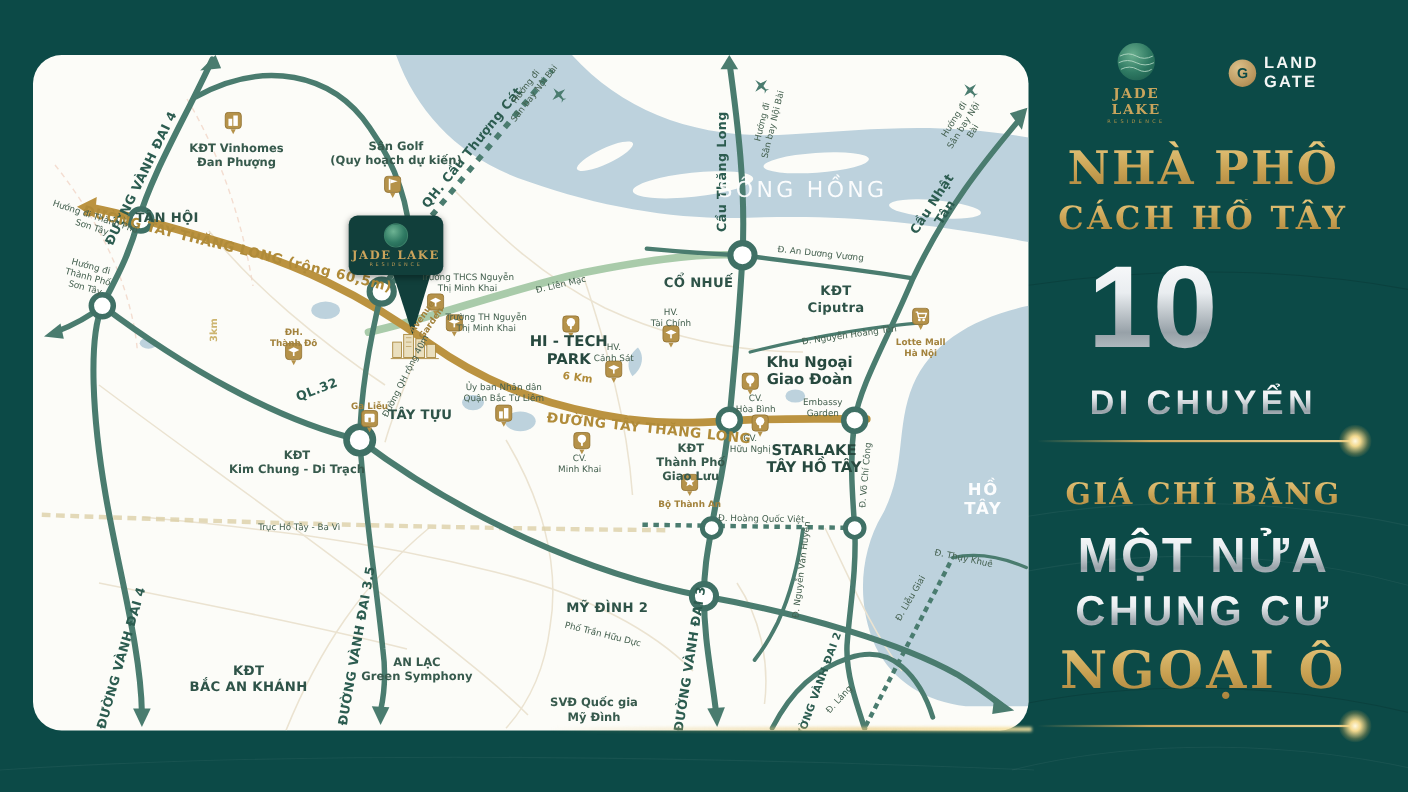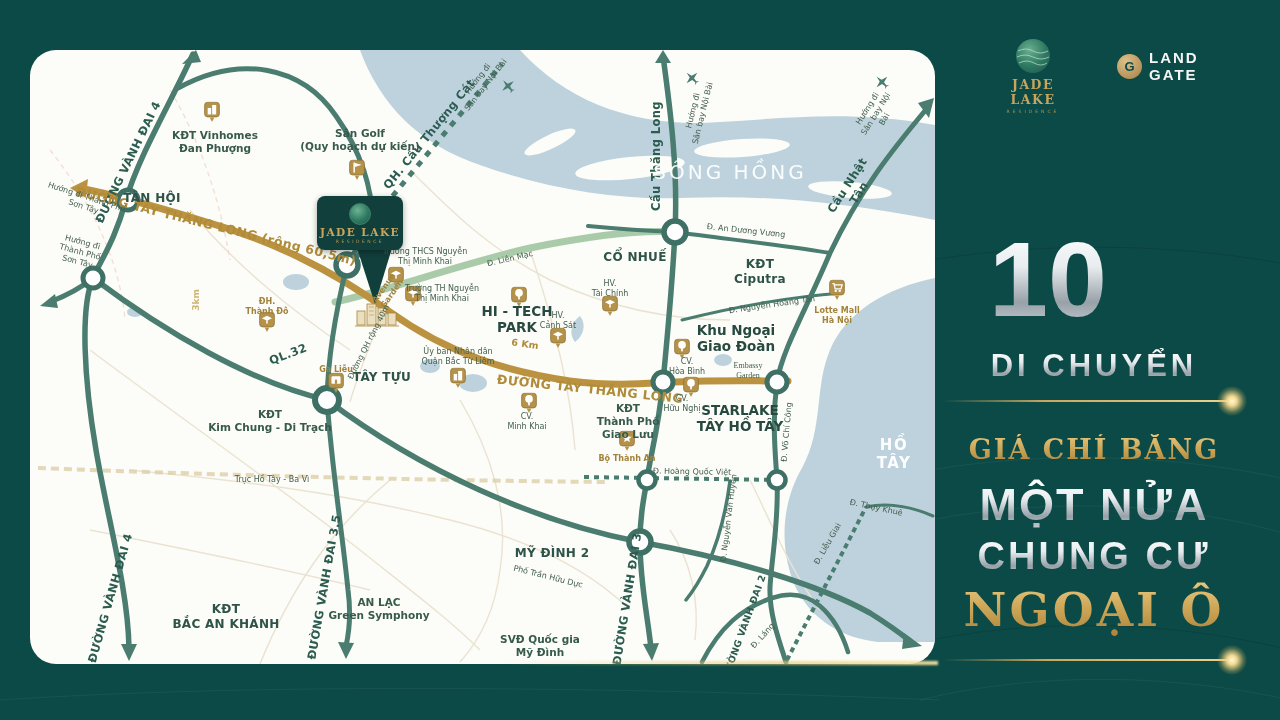--- a/index.html
+++ b/index.html
@@ -240,21 +240,21 @@
     <div class="mlabel l-tiny" style="left: 412px; top: 244px; transform: translate(-50%, -50%) rotate(0deg);">Trường TH Nguyễn
 Thị Minh Khai</div>
     <div class="mlabel l-tiny" style="left: 428px; top: 307px; transform: translate(-50%, -50%) rotate(0deg);">Ủy ban Nhân dân
 Quận Bắc Từ Liêm</div>
     <div class="mlabel l-tiny" style="left: 497px; top: 372px; transform: translate(-50%, -50%) rotate(0deg);">CV.
 Minh Khai</div>
     <div class="mlabel l-tiny" style="left: 657px; top: 317px; transform: translate(-50%, -50%) rotate(0deg);">CV.
 Hòa Bình</div>
     <div class="mlabel l-tiny" style="left: 652px; top: 354px; transform: translate(-50%, -50%) rotate(0deg);">CV.
 Hữu Nghị</div>
-    <div class="mlabel l-tiny" style="left: 718px; top: 321px; transform: translate(-50%, -50%) rotate(0deg); font-family: Liberation Serif, serif;">Embassy
+    <div class="mlabel l-tiny" style="left: 718px; top: 321px; transform: translate(-50%, -50%) rotate(0deg);">Embassy
 Garden</div>
     <div class="mlabel l-tiny" style="left: 528px; top: 271px; transform: translate(-50%, -50%) rotate(0deg);">HV.
 Cảnh Sát</div>
     <div class="mlabel l-tiny" style="left: 580px; top: 239px; transform: translate(-50%, -50%) rotate(0deg);">HV.
 Tài Chính</div>
     <div class="mlabel l-tiny-g" style="left: 597px; top: 409px; transform: translate(-50%, -50%) rotate(0deg);">Bộ Thành An</div>
     <div class="mlabel l-tiny-g" style="left: 807px; top: 266px; transform: translate(-50%, -50%) rotate(0deg);">Lotte Mall
 Hà Nội</div>
     <div class="mlabel l-tiny-g" style="left: 306px; top: 320px; transform: translate(-50%, -50%) rotate(0deg);">Ga Liễu</div>
     <div class="mlabel l-tiny-g" style="left: 237px; top: 257px; transform: translate(-50%, -50%) rotate(0deg);">ĐH.
@@ -423,20 +423,22 @@
   </div>
 
   <div class="brand-lg">
     <div class="lg-circle">G</div>
     <div class="lg-text">
       <div>LAND</div>
       <div>GATE</div>
     </div>
   </div>
 
+  <div class="p-abs goldtxt" style="left:0;top:128px;width:318px;font-size:42px;letter-spacing:2px;">NHÀ PHỐ</div>
+  <div class="p-abs goldtxt" style="left:0;top:181px;width:318px;font-size:29px;letter-spacing:3px;">CÁCH HỒ TÂY</div>
 
   <div class="p-abs silvertxt" style="left:38px;top:226px;width:150px;font-size:106px;line-height:1;font-weight:700;">10</div>
 
   <div class="p-abs silvertxt" style="left:0;top:348px;width:318px;font-size:31px;letter-spacing:4px;">DI CHUYỂN</div>
 
   <div class="divider" style="top:400px;"></div>
   <div class="glowdot" style="left:282px;top:386px;"></div>
 
   <div class="p-abs goldtxt" style="left:0;top:434px;width:318px;font-size:27px;letter-spacing:2px;">GIÁ CHỈ BẰNG</div>
   <div class="p-abs silvertxt" style="left:0;top:535px;width:318px;font-size:38px;letter-spacing:3px;font-weight:800;">CHUNG CƯ</div>

